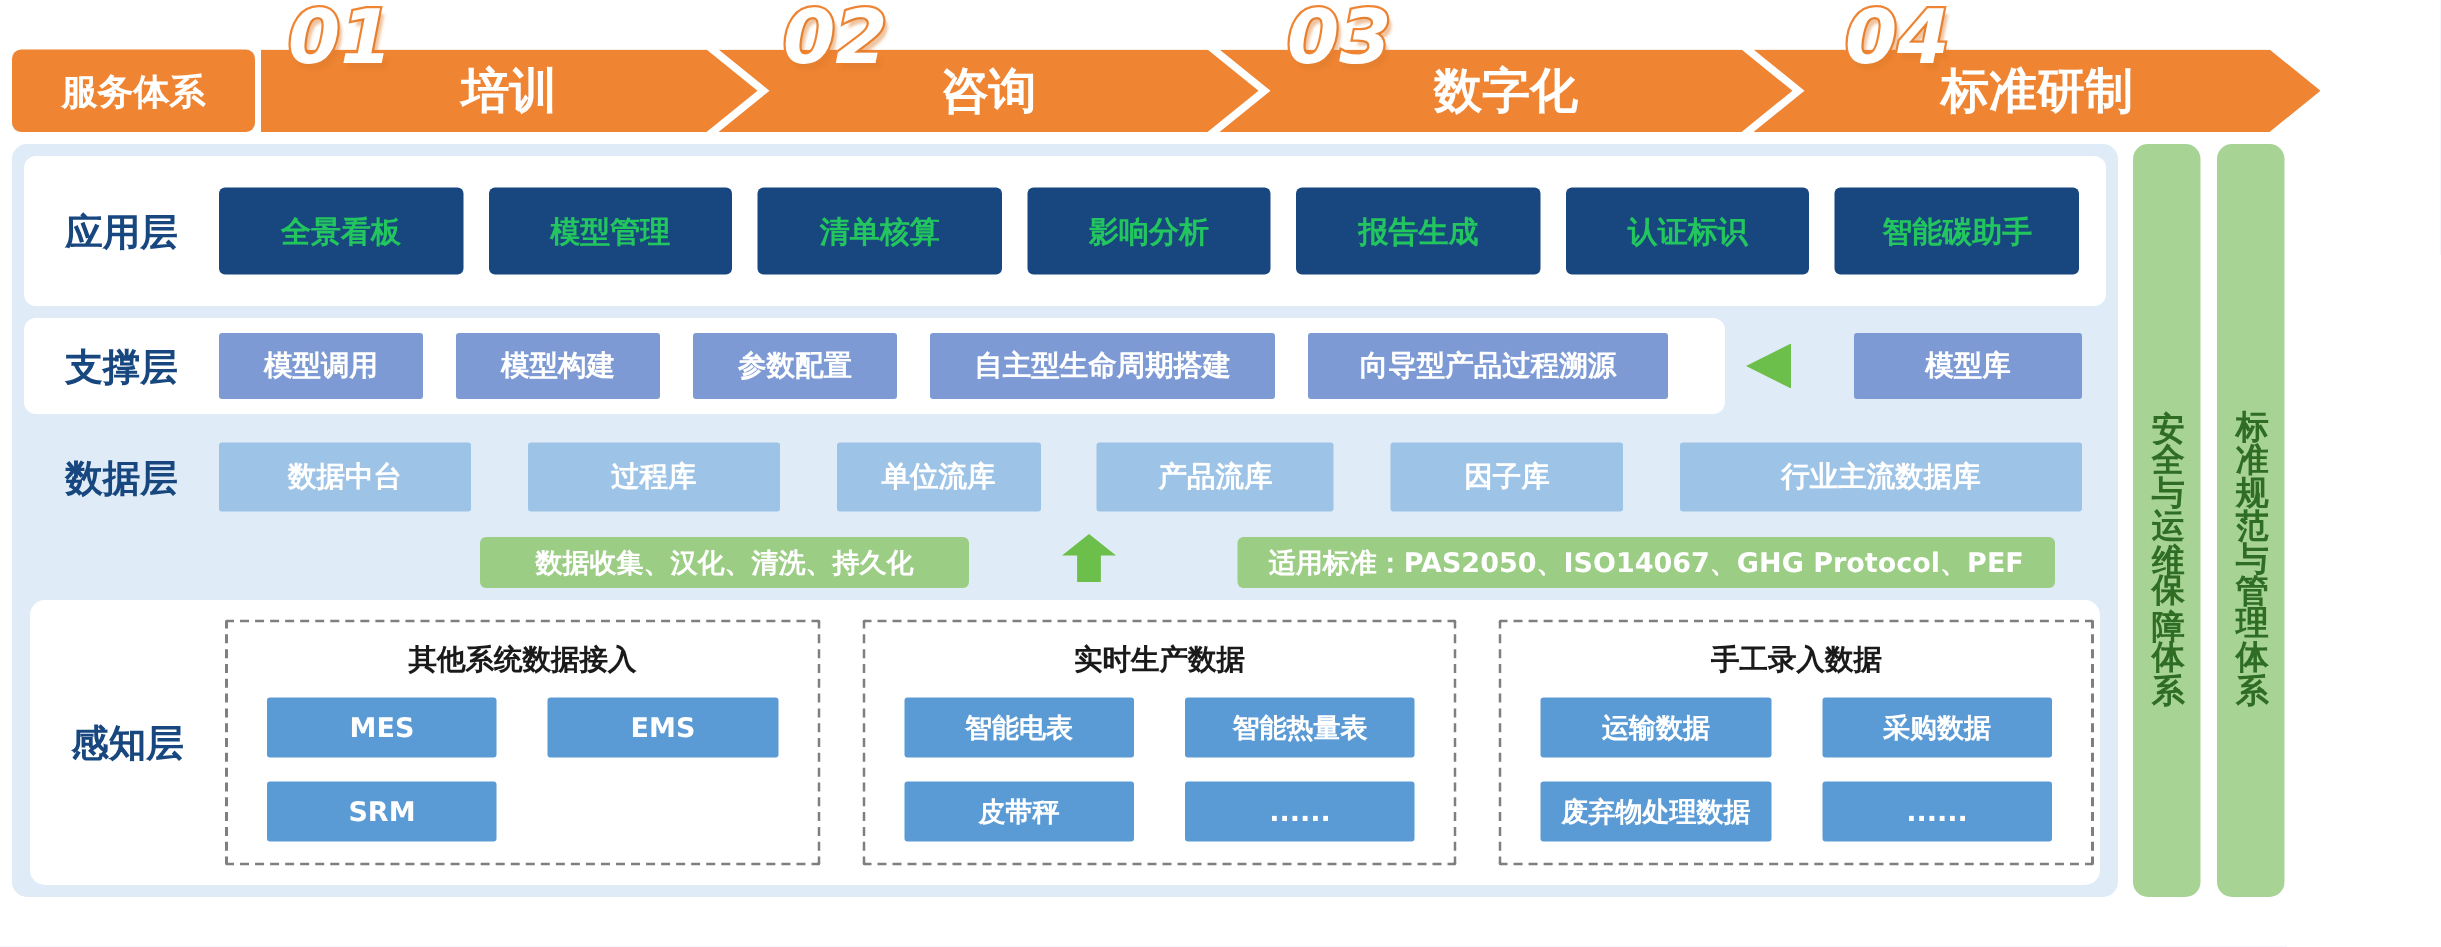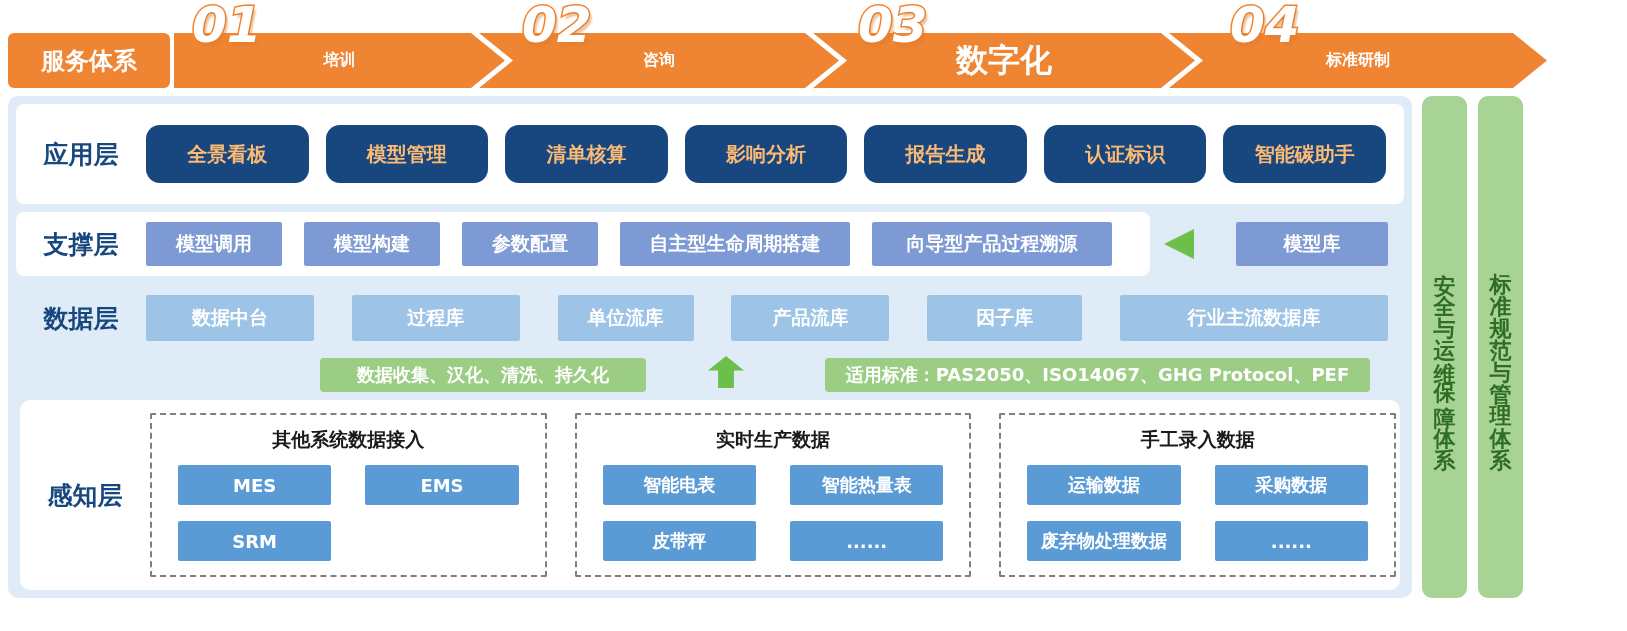--- a/index.html
+++ b/index.html
@@ -9,41 +9,41 @@
   }
   *{box-sizing:border-box;margin:0;padding:0;}
   body{background:#fff;font-family:"DejaVu Sans","Liberation Sans",sans-serif;}
   .stage{position:relative;width:1627px;height:631px;background:#fff;overflow:hidden;}
 
   
   .banner{position:absolute;left:0;top:0;width:100%;height:92px;}
   .service-box{position:absolute;left:8px;top:33px;width:162px;height:55px;background:var(--orange);
     border-radius:6px;color:#fff;font-weight:bold;font-size:24px;display:flex;align-items:center;justify-content:center;}
   .step-arrow{position:absolute;top:33px;height:55px;background:var(--orange);color:#fff;font-weight:bold;
-    font-size:16px;display:flex;align-items:center;justify-content:center;}
+    font-size:32px;display:flex;align-items:center;justify-content:center;}
   .arrow-flat{clip-path:polygon(0 0,calc(100% - 34px) 0,100% 50%,calc(100% - 34px) 100%,0 100%);}
   .arrow-notch{clip-path:polygon(0 0,calc(100% - 34px) 0,100% 50%,calc(100% - 34px) 100%,0 100%,34px 50%);}
   #arrow1{left:174px;width:331px;}
   #arrow2{left:479px;width:360px;}
   #arrow3{left:813px;width:382px;font-size:32px;}
   #arrow4{left:1169px;width:378px;}
   .step-num{position:absolute;top:-4px;font-size:50px;font-weight:800;font-style:italic;color:#fff;
     -webkit-text-stroke:3px var(--orange);paint-order:stroke fill;
     text-shadow:3px 4px 2px rgba(220,125,45,.45);}
   #num1{left:192px;} #num2{left:522px;} #num3{left:858px;} #num4{left:1230px;}
 
   
   .bodyarea{position:absolute;left:8px;top:96px;width:1404px;height:502px;background:var(--body-bg);border-radius:10px;}
   .layer-label{width:130px;flex:none;text-align:center;font-size:25px;font-weight:bold;color:var(--navy);}
 
   .app-band{position:absolute;left:8px;top:8px;width:1388px;height:100px;background:#fff;border-radius:8px;
     display:flex;align-items:center;}
   .app-boxes{flex:1;display:flex;gap:17px;padding-right:18px;}
-  .app-box{flex:1;height:58px;background:var(--navy);color:#fdba74;font-size:20px;font-weight:bold;
-    display:flex;align-items:center;justify-content:center;border-radius:14px;}
+  .app-box{flex:1;height:58px;background:var(--navy);color:#22c55e;font-size:20px;font-weight:bold;
+    display:flex;align-items:center;justify-content:center;border-radius:4px;}
 
   .support-row{position:absolute;left:8px;top:116px;width:1388px;height:64px;display:flex;align-items:center;}
   .support-band{width:1134px;height:64px;background:#fff;border-radius:8px;display:flex;align-items:center;flex:none;}
   .support-boxes{display:flex;gap:22px;align-items:center;}
   .support-box{height:44px;background:var(--support-blue);color:#fff;font-weight:bold;font-size:19px;
     display:flex;align-items:center;justify-content:center;border-radius:2px;}
   .w136{width:136px;} .w230{width:230px;} .w240{width:240px;} .w152{width:152px;}
   .left-arrow{width:30px;height:30px;background:var(--green-arrow);clip-path:polygon(100% 0,100% 100%,0 50%);
     margin-left:14px;flex:none;}
   .model-lib{margin-left:auto;margin-right:16px;font-family:Liberation Serif, serif;}

